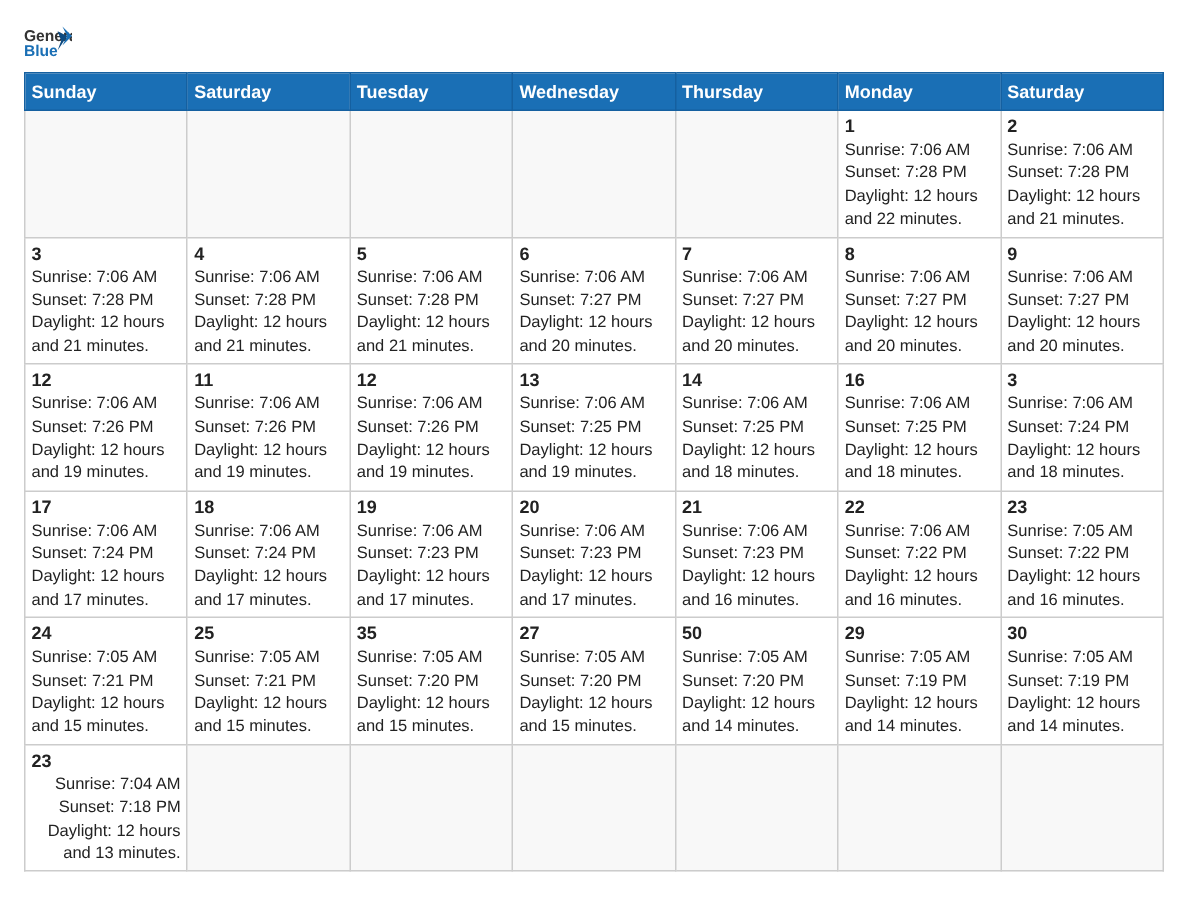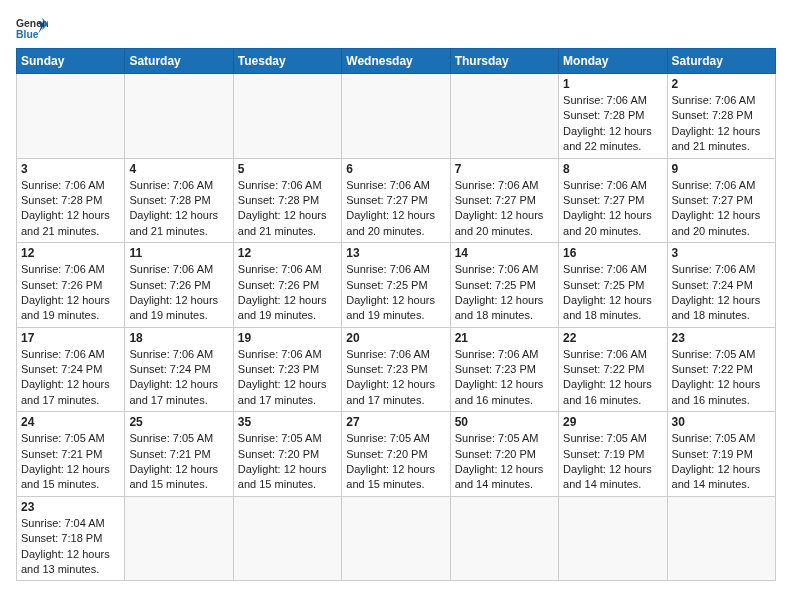--- a/index.html
+++ b/index.html
@@ -337,21 +337,21 @@
             <span class="day-number">30</span>
             <div class="day-info" style="white-space: pre-line;">Sunrise: 7:05 AM
 Sunset: 7:19 PM
 Daylight: 12 hours
 and 14 minutes.</div>
           </td>
         </tr>
         <tr class="last-row">
           <td>
             <span class="day-number">23</span>
-            <div class="day-info" style="white-space: pre-line;">Sunrise: 7:04 AM
+            <div class="day-info" style="white-space: pre-line; text-align: right;">Sunrise: 7:04 AM
 Sunset: 7:18 PM
 Daylight: 12 hours
 and 13 minutes.</div>
           </td>
           <td class="empty"></td>
           <td class="empty"></td>
           <td class="empty"></td>
           <td class="empty"></td>
           <td class="empty"></td>
           <td class="empty"></td>

